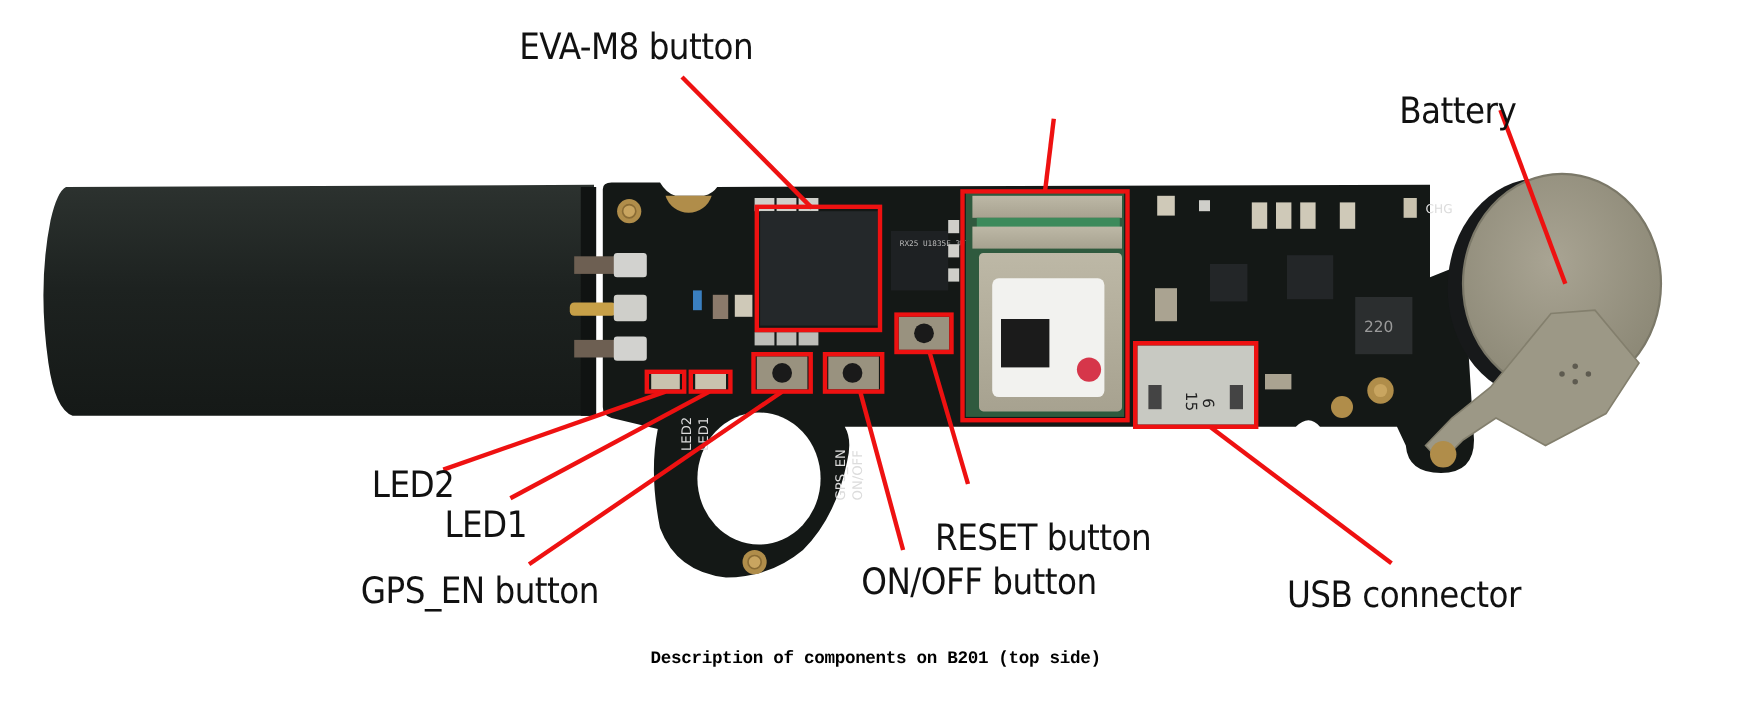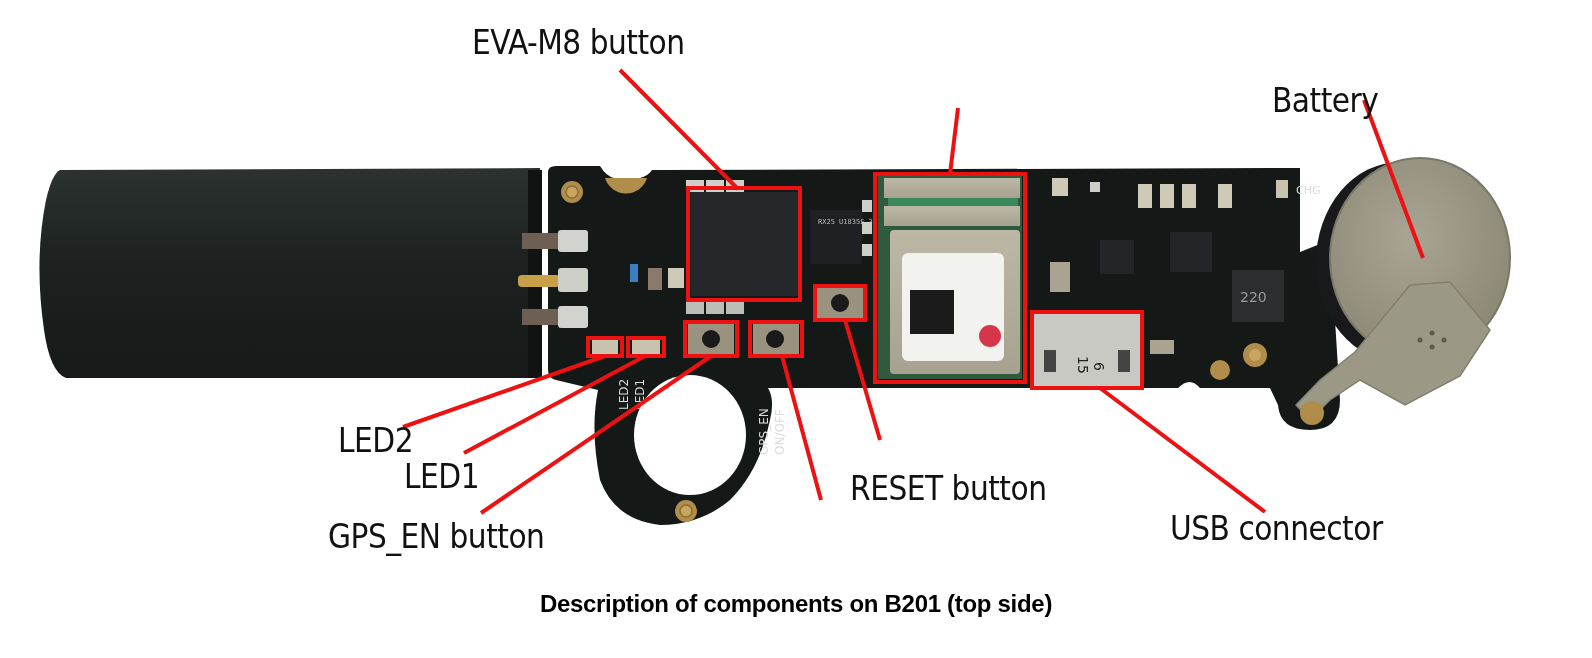--- a/index.html
+++ b/index.html
@@ -1,19 +1,19 @@
 <!DOCTYPE html>
 <html><head>
 <meta charset="utf-8">
 <style>
   html, body { margin: 0; padding: 0; background: #ffffff; }
   body { width: 1592px; height: 658px; position: relative; overflow: hidden; font-family: "DejaVu Sans", sans-serif; }
   #stage { position: absolute; left: 0; top: 0; width: 1592px; height: 658px; }
   .label { position: absolute; font-family: "DejaVu Sans Condensed", "DejaVu Sans", sans-serif; font-size: 33px; color: #111; white-space: nowrap; letter-spacing: -0.5px; line-height: 1; }
-  .caption { position: absolute; left: 0; width: 1592px; top: 590px; text-align: center; font-family: Liberation Sans, sans-serif; font-weight: bold; font-size: 24px; color: #000; letter-spacing: -0.3px; }
+  .caption { position: absolute; left: 0; width: 1592px; top: 590px; text-align: center; font-family: Liberation Mono, monospace; font-weight: bold; font-size: 16px; color: #000; letter-spacing: -0.3px; }
 </style>
 </head>
 <body>
 
 <div id="stage">
 <svg width="1592" height="658" viewBox="0 0 1592 658" xmlns="http://www.w3.org/2000/svg">
   <defs>
     <linearGradient id="cylGrad" x1="0" y1="0" x2="0" y2="1">
       <stop offset="0" stop-color="#2c322f"></stop>
       <stop offset="0.45" stop-color="#1d2220"></stop>
@@ -155,17 +155,18 @@
     <line x1="880" y1="440" x2="845" y2="320"></line>
     <line x1="1265" y1="512" x2="1100" y2="388"></line>
   </g>
 </svg>
 
 <div class="label" style="left:472px; top:26px;">EVA-M8 button</div>
 <div class="label" style="left:1272px; top:44px;margin-top:40px;">Battery</div>
 <div class="label" style="left:338px; top:424px;">LED2</div>
 <div class="label" style="left:404px; top:460px;">LED1</div>
 <div class="label" style="left:328px; top:520px;">GPS_EN button</div>
+<div class="label" style="left:783px; top:512px;">ON/OFF button</div>
 <div class="label" style="left:850px; top:442px;margin-top:30px;">RESET button</div>
-<div class="label" style="left:1170px; top:512px;">USB connector</div>
+<div class="label" style="left:1170px; top:524px;">USB connector</div>
 
 <div class="caption">Description of components on B201 (top side)</div>
 </div>
 
 </body></html>

